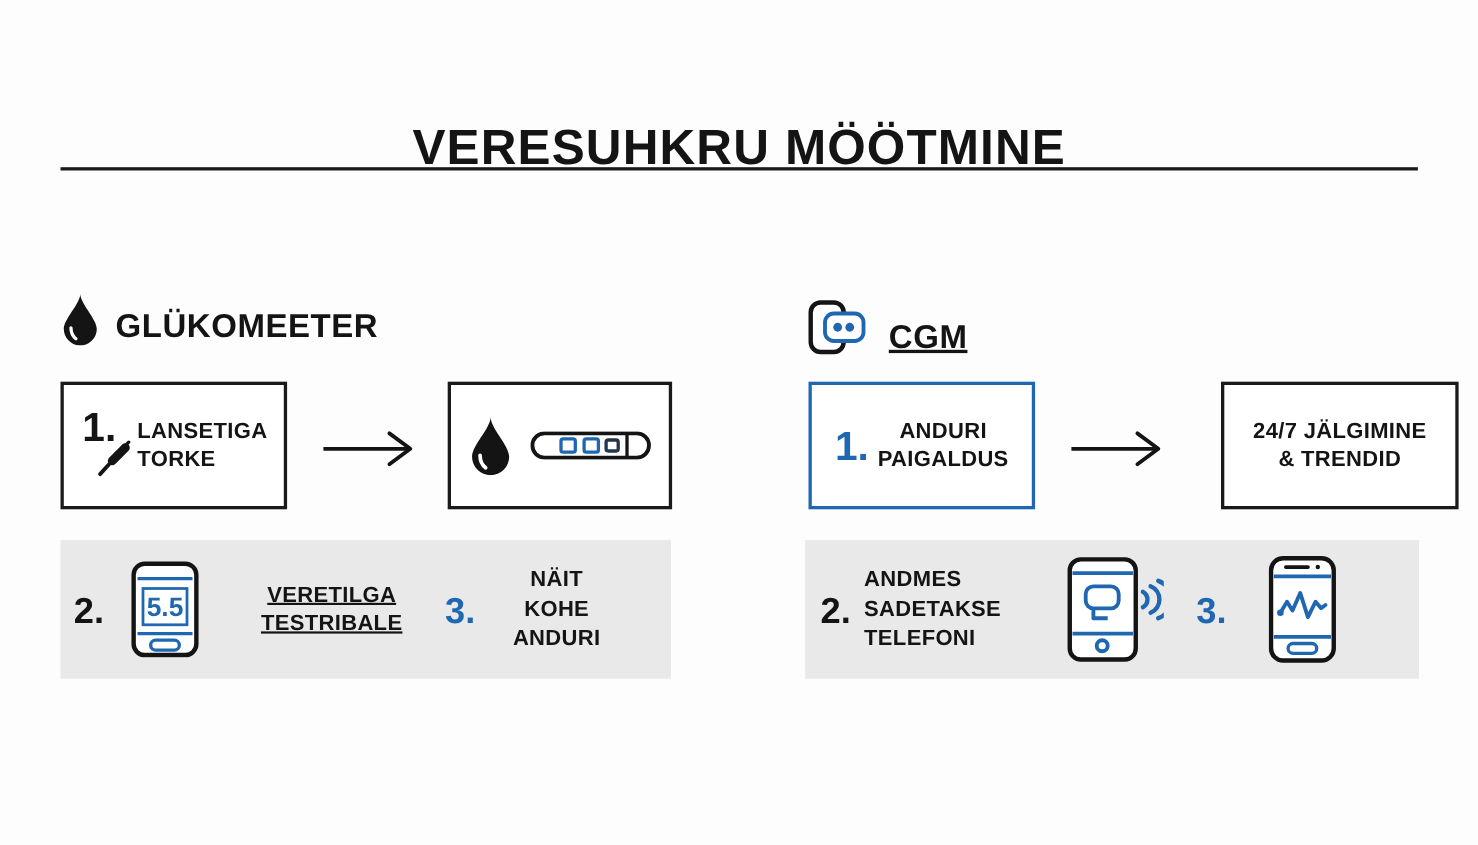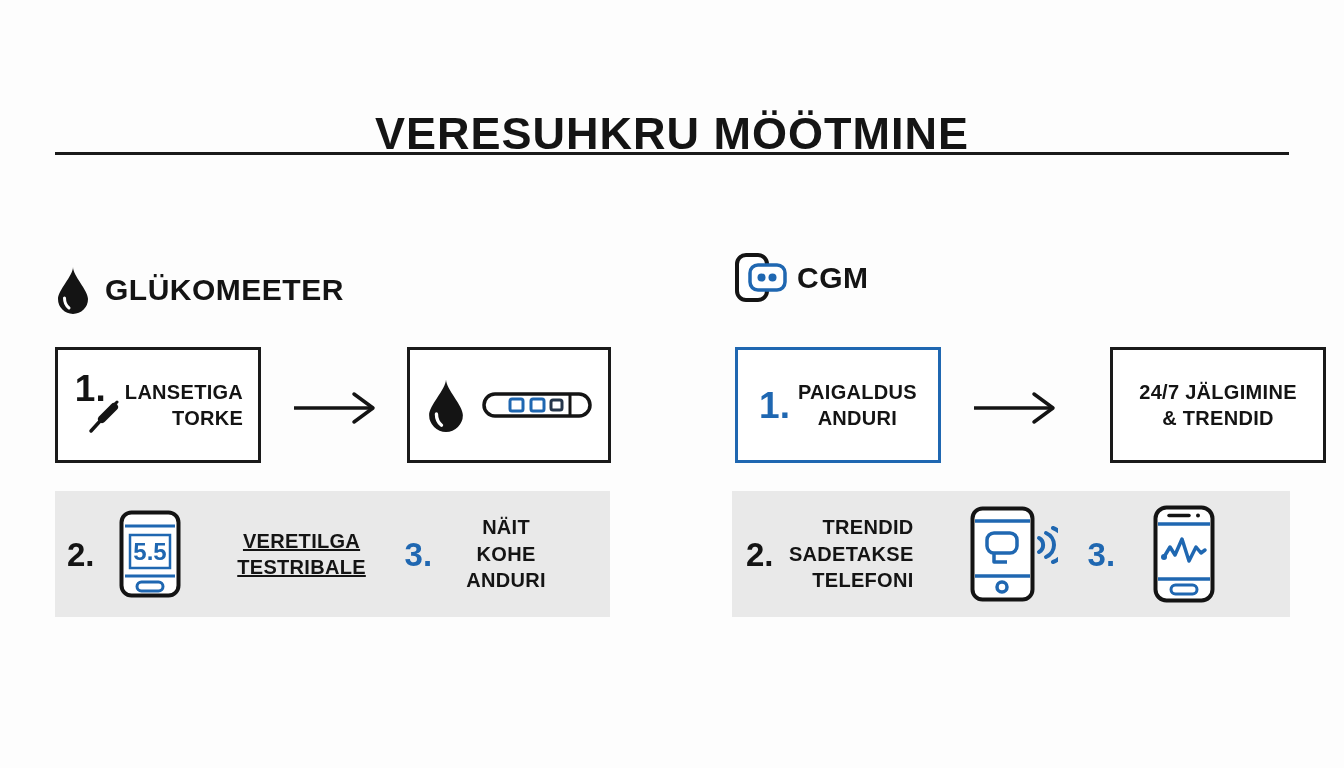--- a/index.html
+++ b/index.html
@@ -7,44 +7,44 @@
     position:relative; width:1344px; height:768px; overflow:hidden;
     background:#fdfdfd; color:#141414;
     font-family:"Liberation Sans", sans-serif;
   }
   .title {
     position:absolute; top:64px; left:0; width:100%;
     text-align:center; font-size:45px; font-weight:bold; letter-spacing:1px;margin-top:44px;
   }
   .rule { position:absolute; top:152px; left:55px; width:1234px; height:3px; background:#1a1a1a; }
 
-  .section-header { position:absolute; display:flex; align-items:center; }
+  .section-header { position:absolute; display:flex; align-items:flex-end; }
   #gm-header  { left:56px;  top:266px; gap:15px; }
-  #cgm-header { left:734px; top:252px; gap:9px; }
+  #cgm-header { left:734px; top:272px; gap:20px;text-decoration:underline; }
   .section-title { font-size:30px; font-weight:bold; letter-spacing:.5px; }
 
   .step-box {
     position:absolute; top:347px; height:116px; box-sizing:border-box;
     background:#fff; border:3px solid #1a1a1a;
     display:flex; align-items:center; justify-content:center;
   }
   #gm-box1  { left:55px;   width:206px; gap:6px; }
   #gm-box2  { left:407px;  width:204px; gap:16px; }
   #cgm-box1 { left:735px;  width:206px; border-color:#1f67b1; gap:8px; }
   #cgm-box2 { left:1110px; width:216px; }
 
   .numwrap { position:relative; width:46px; height:70px; }
   .numwrap .step-num { position:absolute; left:2px; top:0; }
   .numwrap svg { position:absolute; left:14px; top:30px; }
 
   .step-num { font-size:33px; font-weight:bold; color:#141414; line-height:1; }
   .step-num.big { font-size:37px; }
   .step-num.blue { color:#1f67b1; }
 
-  .step-label { font-size:20px; font-weight:bold; line-height:1.32; letter-spacing:.3px; color:#141414;text-align:right; }
+  .step-label { font-size:20px; font-weight:bold; line-height:1.32; letter-spacing:.3px; color:#141414; }
   .center { text-align:center; }
 
   .arrow { position:absolute; top:390px; }
   #arrow-gm  { left:292px; }
   #arrow-cgm { left:972px; }
 
   .strip {
     position:absolute; top:491px; height:126px; background:#e9e9e9;
     display:flex; align-items:center;
   }
@@ -149,43 +149,43 @@
         <circle cx="27.5" cy="25.5" r="4" fill="#1f67b1"></circle>
         <circle cx="38.5" cy="25.5" r="4" fill="#1f67b1"></circle>
       </svg>
     </span>
     <span class="section-title">CGM</span>
   </div>
 
   <div class="step-box" id="cgm-box1">
     <span class="step-num blue big">1.</span>
     <div class="step-label center">
+      <div>ANDURI</div>
       <div>PAIGALDUS</div>
-      <div>ANDURI</div>
     </div>
   </div>
 
   <span class="arrow" id="arrow-cgm">
     <svg width="88" height="36" viewBox="0 0 88 36">
       <line x1="2" y1="18" x2="79" y2="18" stroke="#141414" stroke-width="3.5"></line>
       <path d="M62 4 L81 18 L62 32" stroke="#141414" stroke-width="3.5" fill="none" stroke-linecap="round" stroke-linejoin="round"></path>
     </svg>
   </span>
 
   <div class="step-box" id="cgm-box2">
     <div class="step-label center">
       <div>24/7 JÄLGIMINE</div>
       <div>&amp; TRENDID</div>
     </div>
   </div>
 
   <div class="strip" id="cgm-strip">
     <span class="step-num ml14">2.</span>
     <div class="step-label ml12 w128">
-      <div>TRENDID</div>
+      <div>ANDMES</div>
       <div>SADETAKSE</div>
       <div>TELEFONI</div>
     </div>
     <span class="ml56">
       <svg width="88" height="96" viewBox="0 0 88 96">
         <rect x="2.5" y="2.5" width="60" height="91" rx="10" stroke="#141414" stroke-width="4" fill="#fff"></rect>
         <line x1="5" y1="15" x2="60" y2="15" stroke="#1f67b1" stroke-width="3.5"></line>
         <rect x="17" y="27" width="30" height="20" rx="7" stroke="#1f67b1" stroke-width="3.5" fill="none"></rect>
         <path d="M24 47 v9 h13" stroke="#1f67b1" stroke-width="3.5" fill="none" stroke-linejoin="round"></path>
         <line x1="5" y1="70" x2="60" y2="70" stroke="#1f67b1" stroke-width="3.5"></line>

